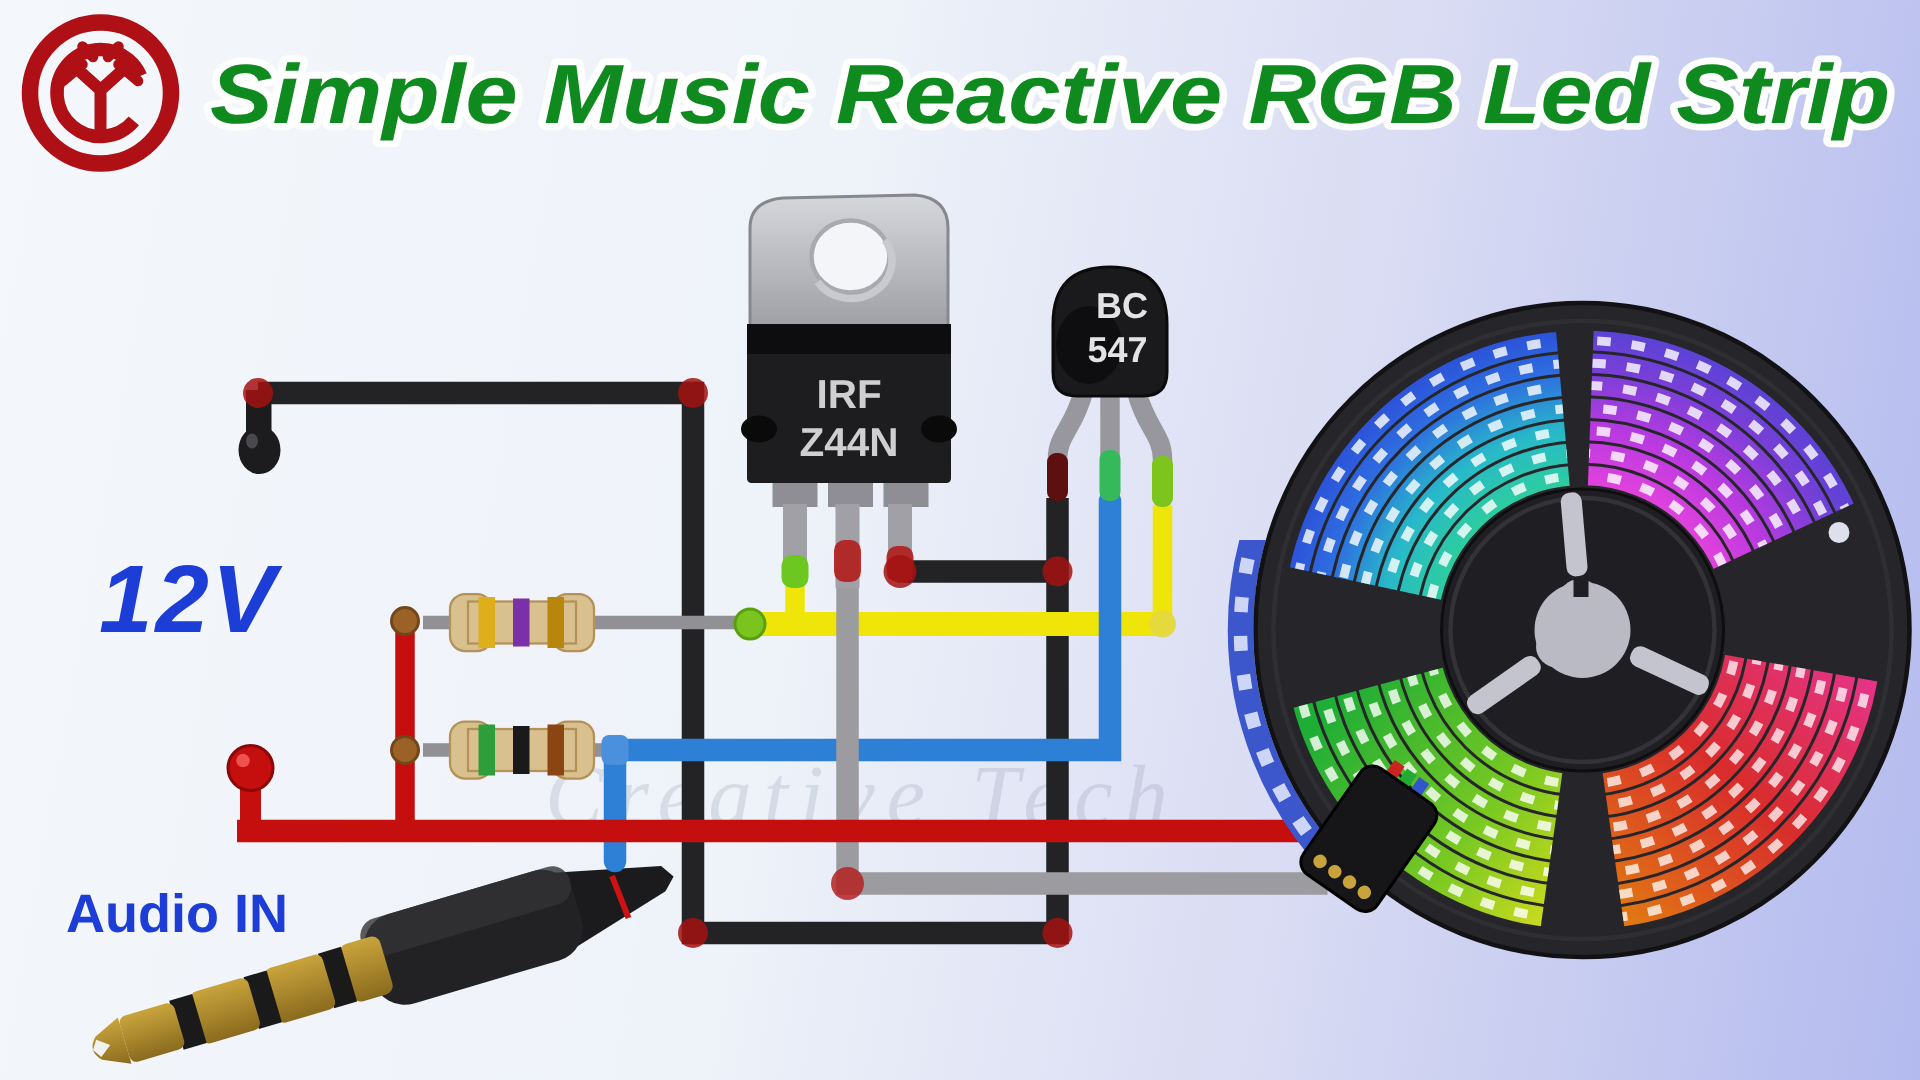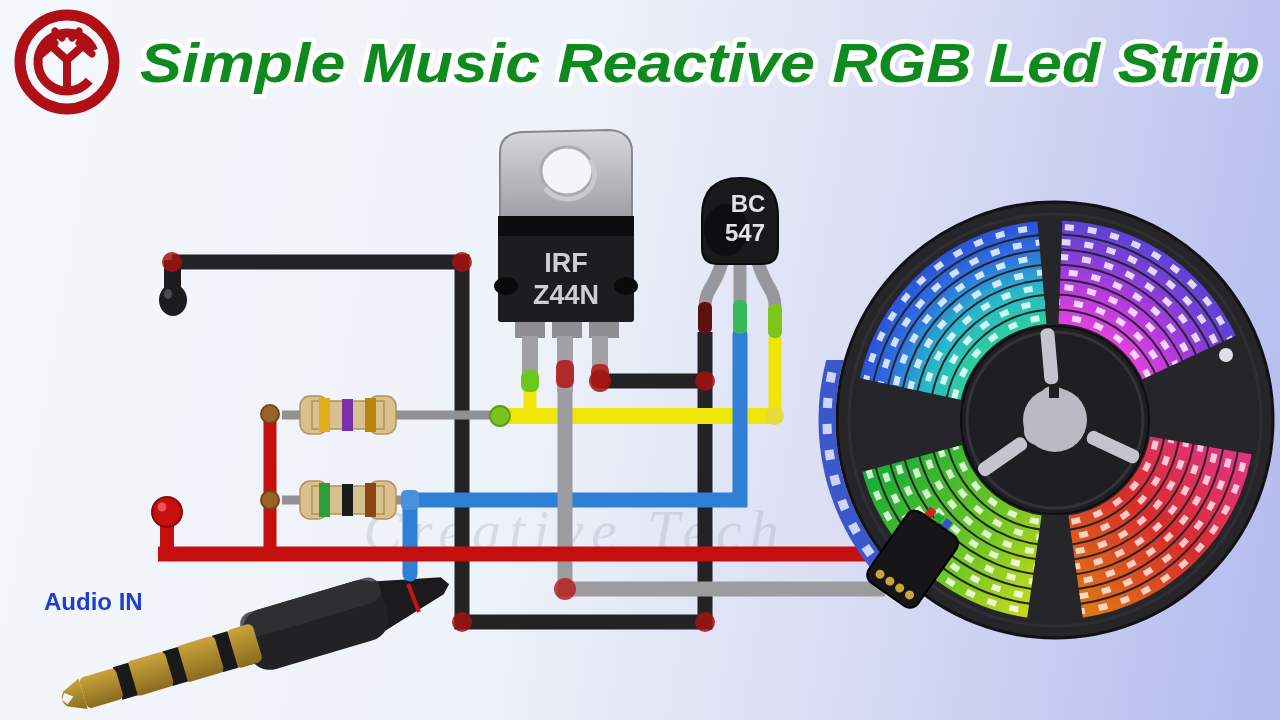--- a/index.html
+++ b/index.html
@@ -7,21 +7,21 @@
     position:relative;width:1280px;height:720px;overflow:hidden;
     background:linear-gradient(100deg,#f4f7fb 0%,#eef2f9 42%,#d9dcf3 68%,#b3baee 100%);
     font-family:"Liberation Sans",sans-serif;
   }
   .stage svg{position:absolute;left:0;top:0;}
   .label-blue{
     position:absolute;color:#1c3ed6;font-weight:bold;
     font-family:"Liberation Sans",sans-serif;white-space:nowrap;
   }
   #supply-label{left:66px;top:362px;font-size:64px;font-style:italic;letter-spacing:2px;}
-  #audio-label{left:44px;top:588px;font-size:24px;}
+  #audio-label{left:44px;top:588px;font-size:36px;}
 </style>
 </head>
 <body>
 
 <div class="stage">
 
   <svg width="1280" height="720" viewBox="0 0 1280 720">
     <defs>
       <linearGradient id="tabGrad" x1="0" y1="0" x2="0" y2="1">
         <stop offset="0" stop-color="#d6d7db"></stop>
@@ -308,14 +308,15 @@
   <svg width="118" height="116" viewBox="0 0 118 116" style="left:8px;top:4px;">
     <circle cx="59" cy="58" r="47" fill="none" stroke="#ae1016" stroke-width="11"></circle>
     <circle cx="59" cy="58" r="29" fill="none" stroke="#ae1016" stroke-width="9" stroke-dasharray="150 33" transform="rotate(40 59 58)"></circle>
     <path d="M59,85 L59,56 L39,38 M59,56 L79,38" fill="none" stroke="#ae1016" stroke-width="8" stroke-linecap="round"></path>
     <path d="M34,50 L47,39 M84,50 L71,39 M47,27 L54,34 M71,27 L64,34" fill="none" stroke="#ae1016" stroke-width="7" stroke-linecap="round"></path>
   </svg>
   <svg width="1150" height="110" viewBox="0 0 1150 110" style="left:128px;top:8px;">
     <text x="12" y="74" font-family="Liberation Sans, sans-serif" font-size="56" font-weight="bold" font-style="italic" fill="#0f8a1f" stroke="#ffffff" stroke-width="9" paint-order="stroke" stroke-linejoin="round" textLength="1120" lengthAdjust="spacingAndGlyphs">Simple Music Reactive RGB Led Strip</text>
   </svg>
 
+  <div id="supply-label" class="label-blue">12V</div>
   <div id="audio-label" class="label-blue">Audio IN</div>
 </div>
 
 </body></html>

